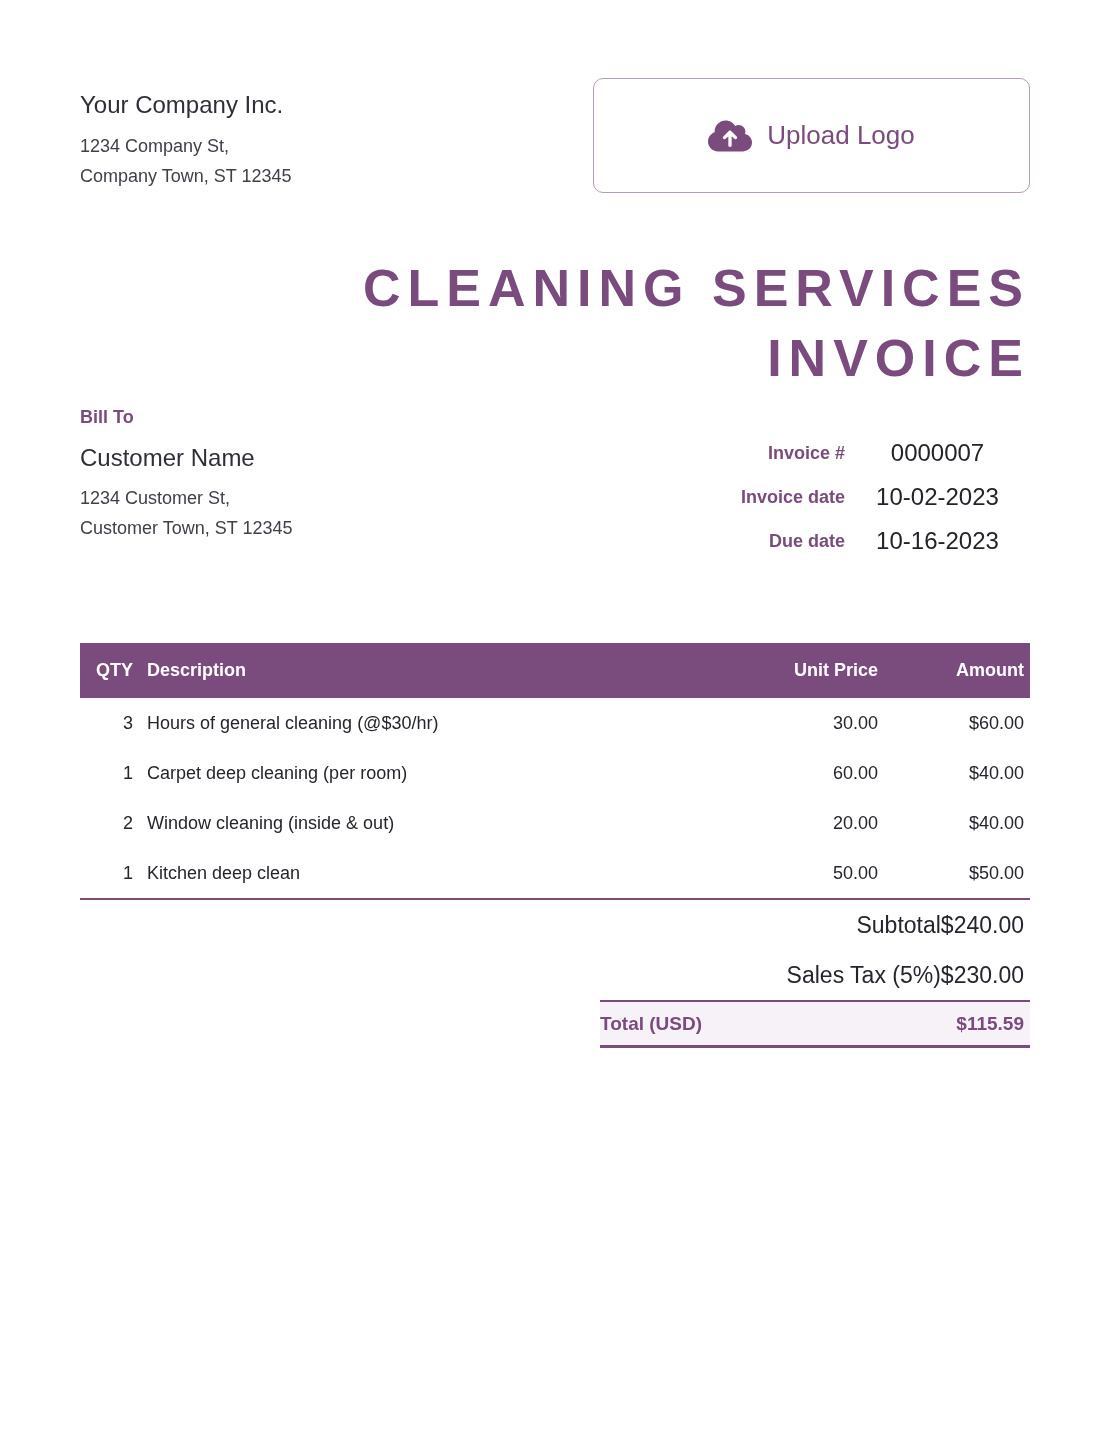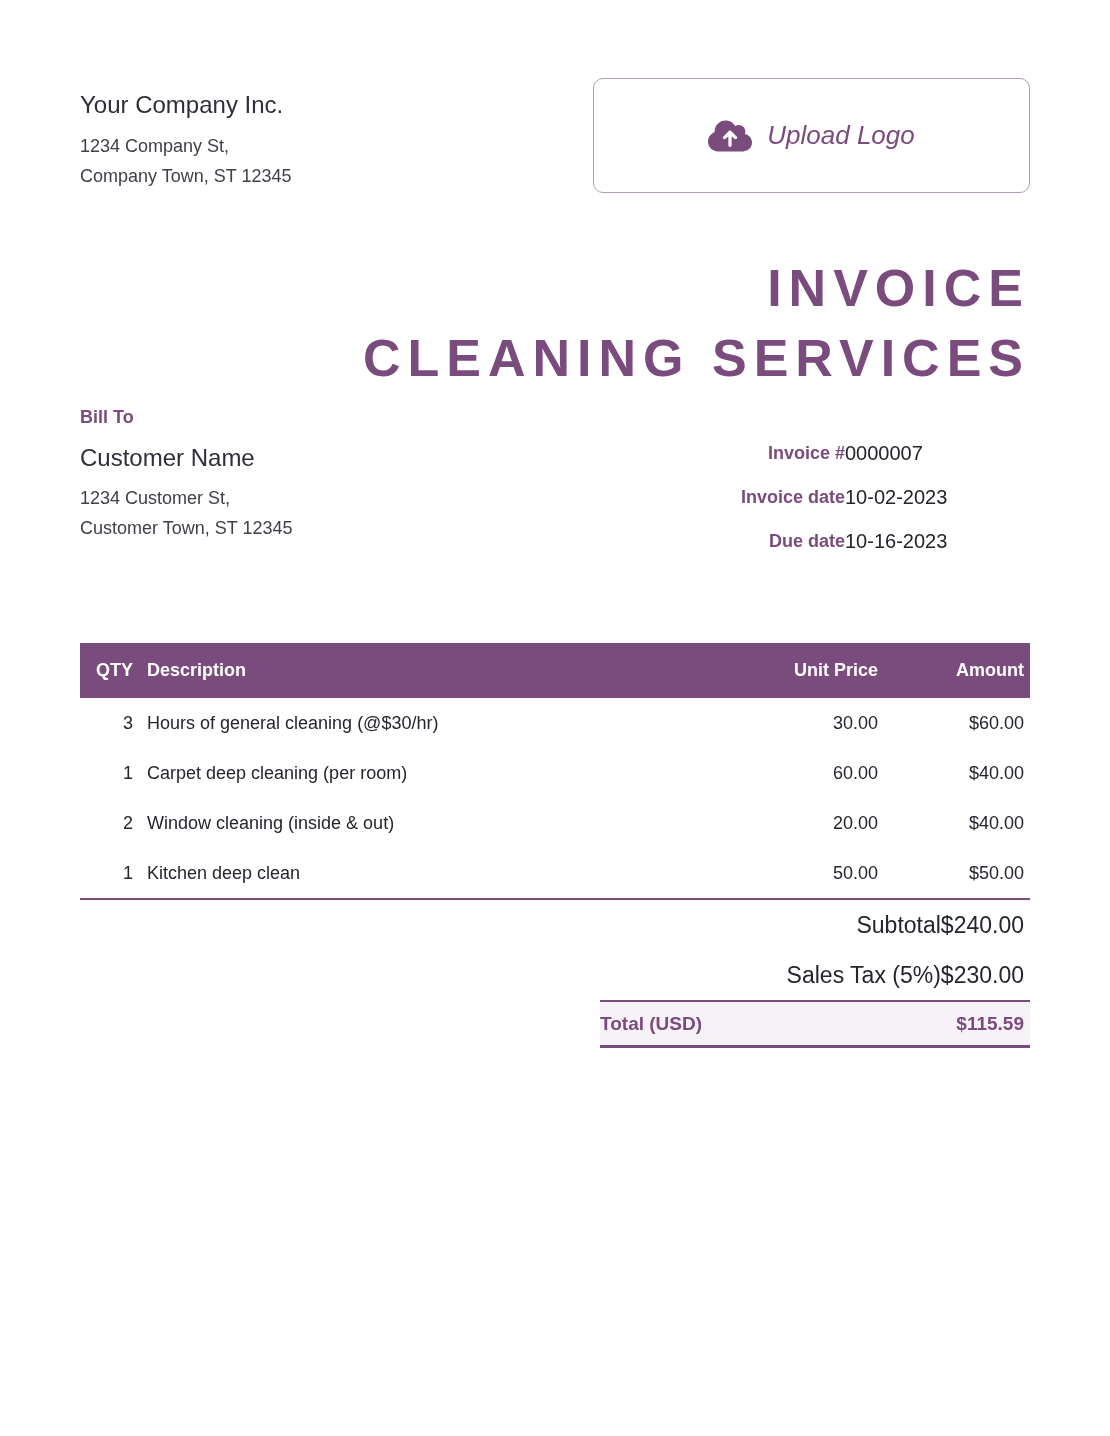--- a/index.html
+++ b/index.html
@@ -28,21 +28,20 @@
   .company-name{font-size:24px;line-height:34px;color:#2f2f39;margin-bottom:9px;}
   .addr{font-size:18px;line-height:30px;color:var(--text-body);}
   .upload-btn{
     width:437px;height:115px;
     background:#ffffff;
     border:1.5px solid var(--accent-border);
     border-radius:10px;
     display:flex;align-items:center;justify-content:center;gap:15px;
     cursor:pointer;
     font-family:"Liberation Sans", sans-serif;
-    font-style:italic;
   }
   .upload-icon{display:flex;align-items:center;}
   .upload-icon svg{width:44px;height:36px;fill:var(--accent);}
   .upload-label{font-size:26px;color:var(--accent);}
 
   
   .title{
     margin-top:60px;
     text-align:right;
     color:var(--accent);
@@ -52,21 +51,21 @@
     line-height:70px;
   }
 
   
   .info-row{display:flex;justify-content:space-between;margin-top:12px;}
   .section-heading{font-size:18px;font-weight:bold;color:var(--accent);line-height:24px;}
   .customer-name{font-size:24px;line-height:34px;color:#2f2f39;margin-top:12px;margin-bottom:8px;}
   .meta{width:400px;padding-top:26px;display:flex;flex-direction:column;}
   .meta-row{display:flex;height:44px;align-items:center;}
   .meta-label{flex:1;text-align:right;font-size:18px;font-weight:bold;color:var(--accent);}
-  .meta-value{width:185px;text-align:left;font-size:20px;color:#23232b;}
+  .meta-value{width:185px;text-align:center;font-size:24px;color:#23232b;}
 
   
   .items{margin-top:80px;}
   .t-head{
     background:var(--accent);color:#ffffff;
     height:55px;display:flex;align-items:center;
     font-size:18px;font-weight:bold;justify-content:space-between;
   }
   .t-row{height:50px;display:flex;align-items:center;font-size:18px;color:var(--row-text);}
   .c-qty{width:53px;text-align:right;padding-left:13px;flex-shrink:0;}
@@ -108,22 +107,22 @@
         <span class="upload-icon">
           <svg viewBox="0 0 640 512" aria-hidden="true">
             <path d="M144 480C64.5 480 0 415.5 0 336c0-62.8 40.2-116.2 96.2-135.9c-.1-2.7-.2-5.4-.2-8.1c0-88.4 71.6-160 160-160c59.3 0 111 32.2 138.7 80.2C409.9 102 428.3 96 448 96c53 0 96 43 96 96c0 12.2-2.3 23.8-6.4 34.6C596 238.4 640 290.1 640 352c0 70.7-57.3 128-128 128H144zm79-217c-9.4 9.4-9.4 24.6 0 33.9s24.6 9.4 33.9 0l39-39V392c0 13.3 10.7 24 24 24s24-10.7 24-24V257.9l39 39c9.4 9.4 24.6 9.4 33.9 0s9.4-24.6 0-33.9l-80-80c-9.4-9.4-24.6-9.4-33.9 0l-80 80z"></path>
           </svg>
         </span>
         <span class="upload-label">Upload Logo</span>
       </button>
     </div>
 
     <div class="title">
+      <div>CLEANING SERVICES</div>
       <div>INVOICE</div>
-      <div>CLEANING SERVICES</div>
     </div>
 
     <div class="info-row">
       <div class="bill-to">
         <div class="section-heading">Bill To</div>
         <div class="customer-name">Customer Name</div>
         <div class="addr">1234 Customer St,</div>
         <div class="addr">Customer Town, ST 12345</div>
       </div>
       <div class="meta">

